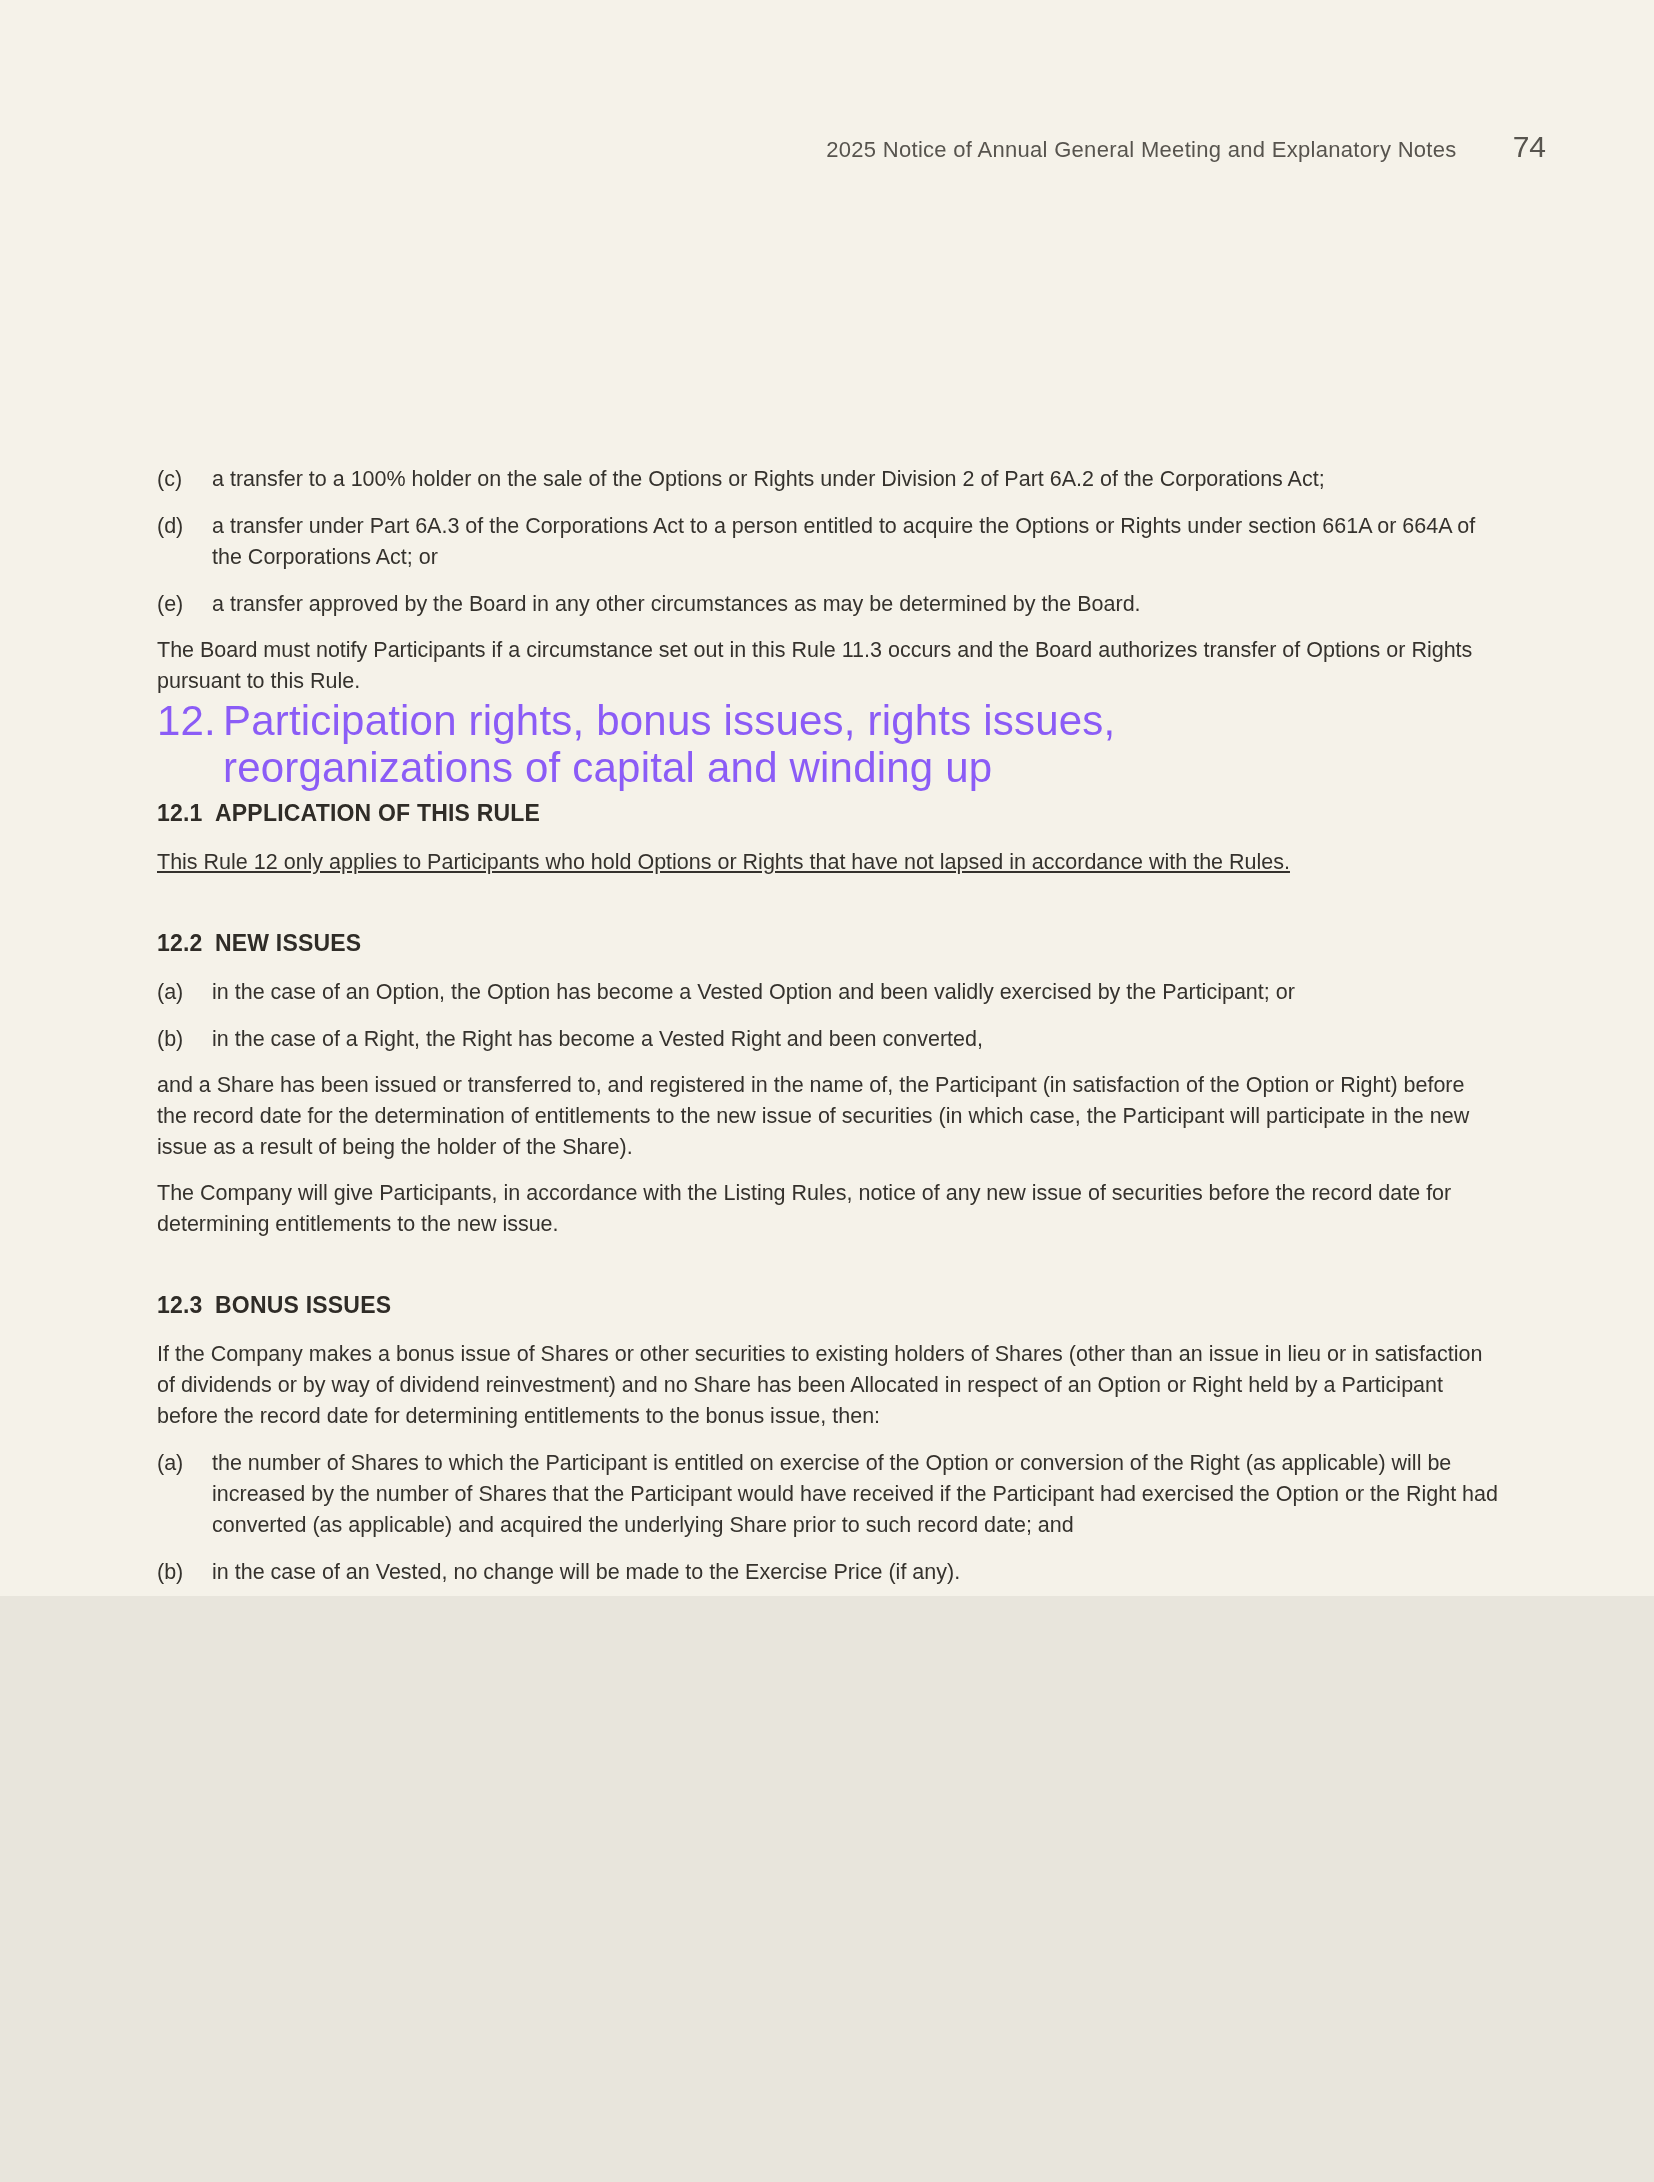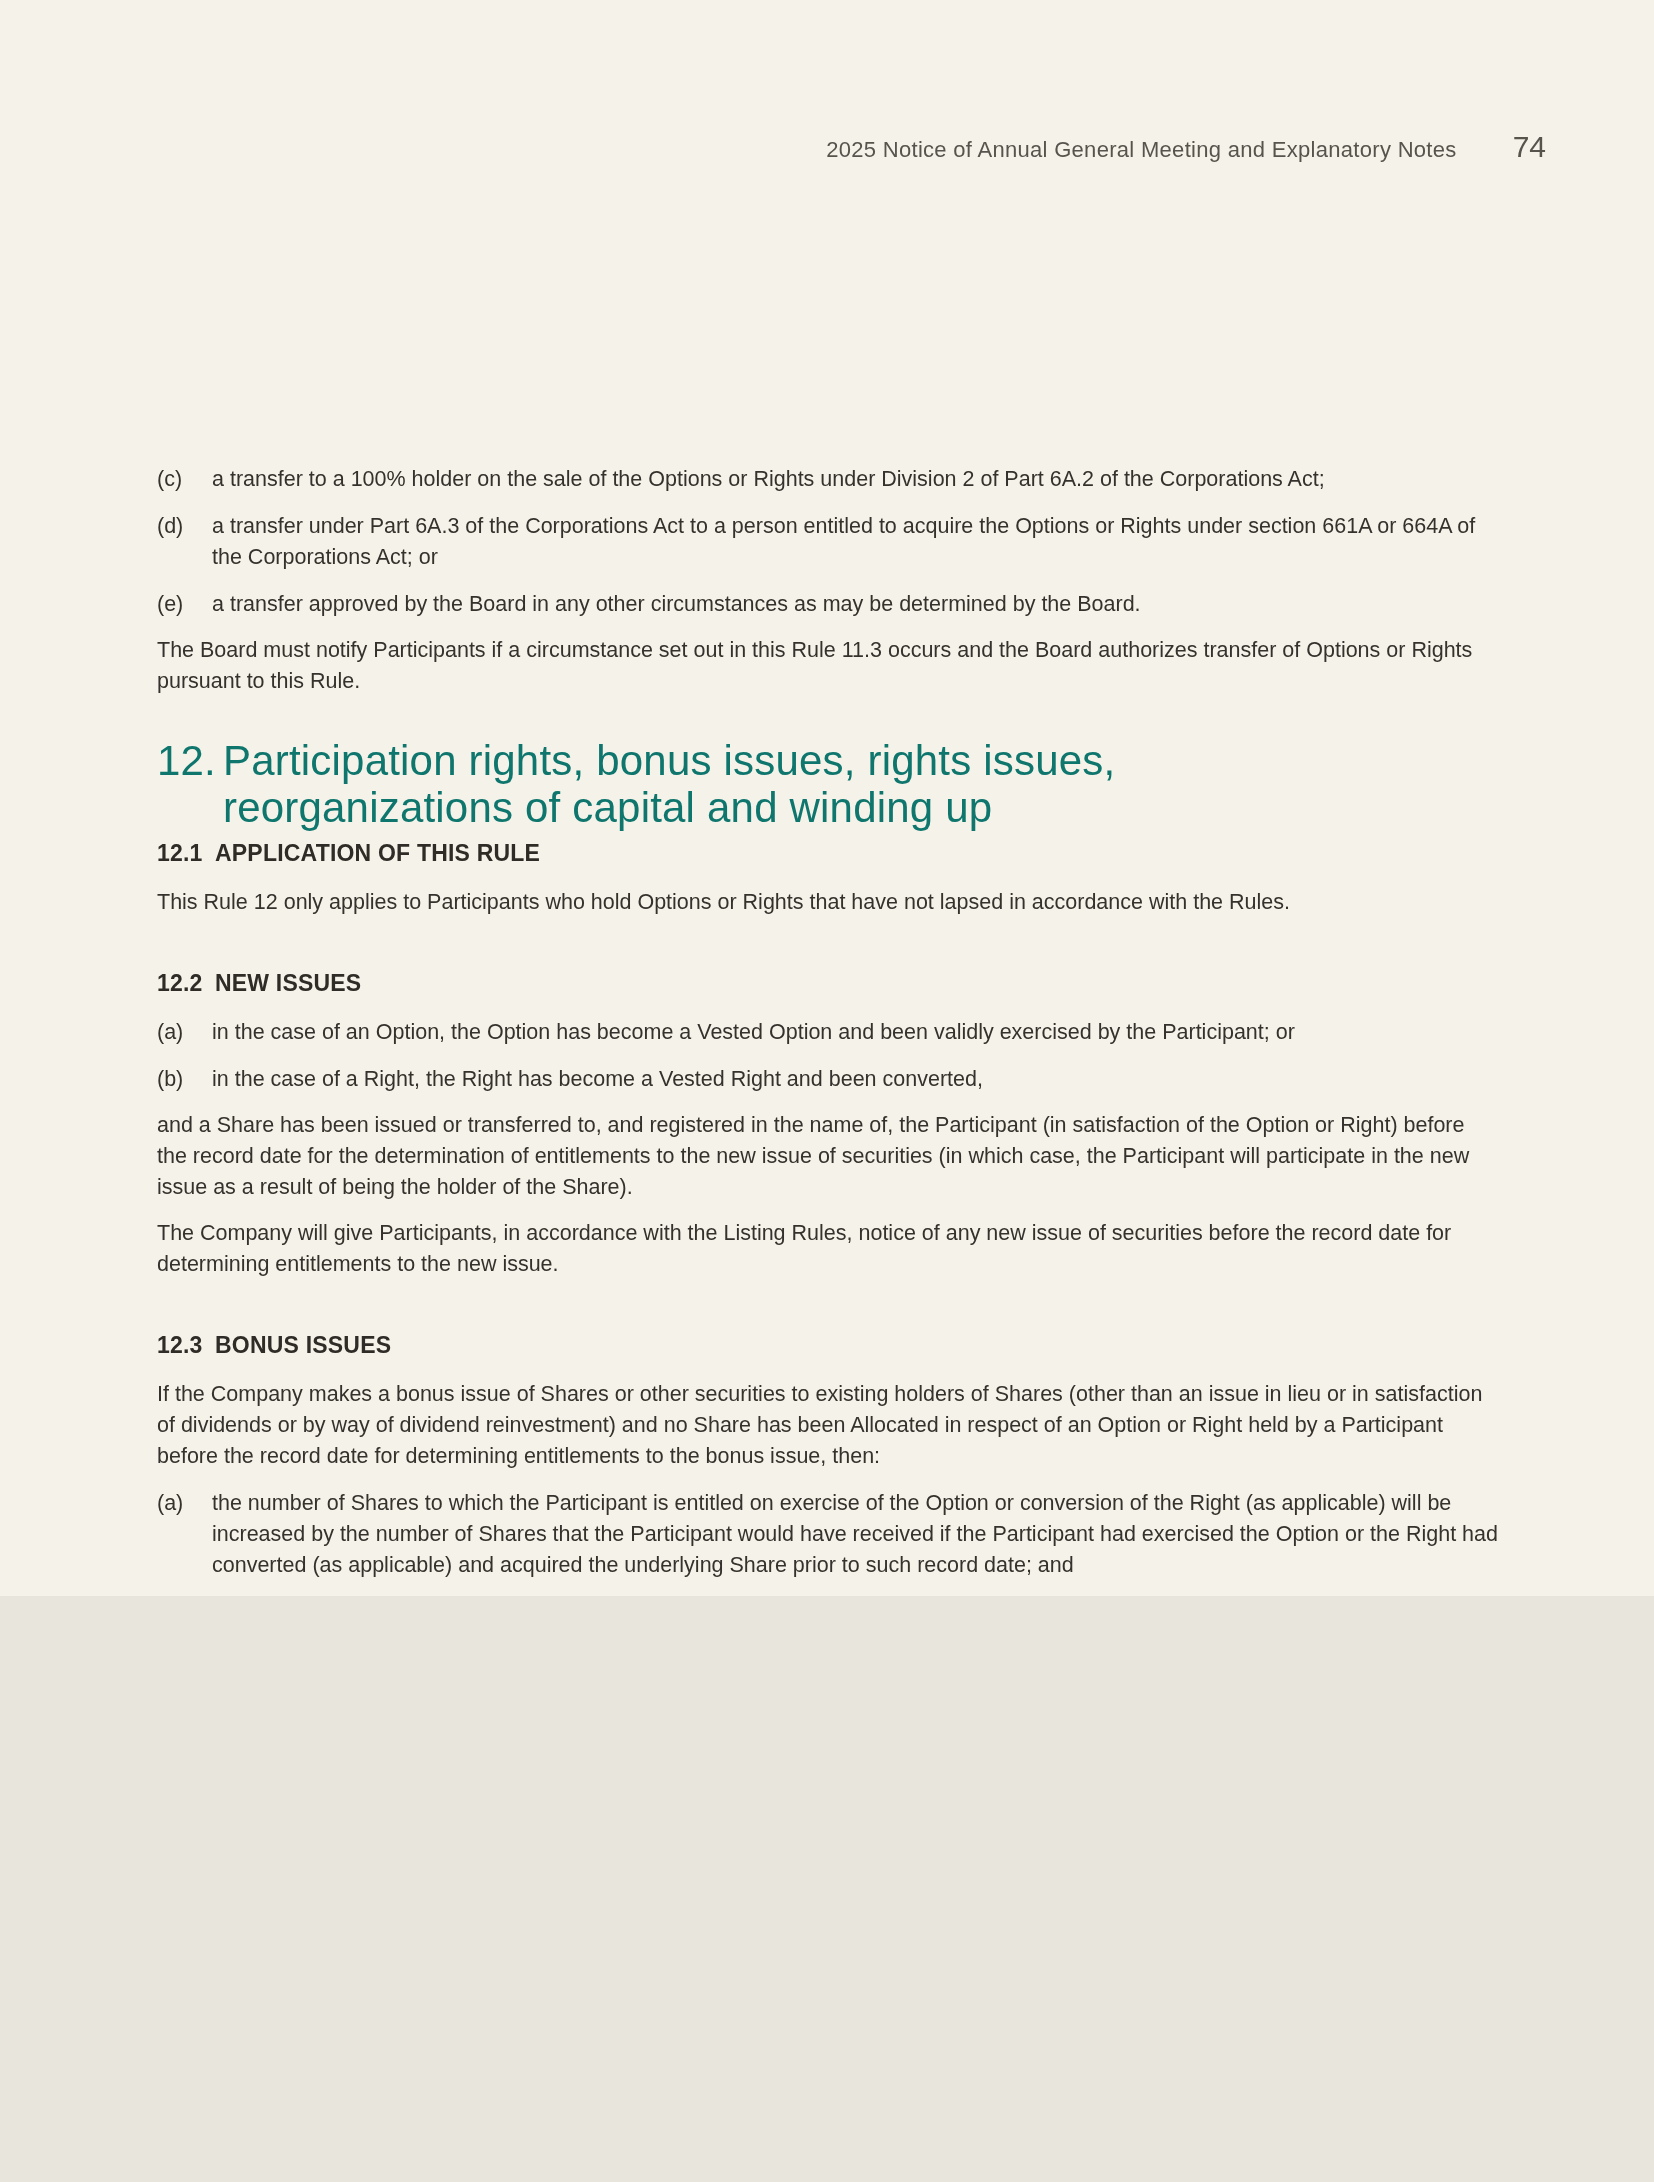--- a/index.html
+++ b/index.html
@@ -46,25 +46,24 @@
   }
   .list-item + .list-item { margin-top: 16px; }
   .li-label {
     flex: none;
     width: 55px;
   }
   .li-text { flex: 1; }
   .para { margin-top: 15px; }
   .section-heading {
     display: flex;
-    margin-top: 40px;
     font-size: 42px;
     line-height: 47px;
     font-weight: 300;
-    color: #0f766e;
+    color: #8b5cf6;
     letter-spacing: 0.2px;
   }
   .sh-number {
     flex: none;
     width: 66px;
   }
   .sh-title {
     max-width: 1040px;
   }
   .subheading {
@@ -114,21 +113,21 @@
 
     <div class="section-heading">
       <span class="sh-number">12.</span>
       <span class="sh-title">Participation rights, bonus issues, rights issues, reorganizations of capital and winding up</span>
     </div>
 
     <div class="subheading first-sub">
       <span class="ssh-number">12.1</span>
       <span class="ssh-title">APPLICATION OF THIS RULE</span>
     </div>
-    <div class="para" style="margin-top:0;">This Rule 12 only applies to Participants who hold Options or Rights that have not lapsed in accordance with the Rules.</div>
+    <div class="para" style="margin-top:0;text-decoration:underline;">This Rule 12 only applies to Participants who hold Options or Rights that have not lapsed in accordance with the Rules.</div>
 
     <div class="subheading">
       <span class="ssh-number">12.2</span>
       <span class="ssh-title">NEW ISSUES</span>
     </div>
 
     <div class="list-item sub-list">
       <span class="li-label">(a)</span>
       <span class="li-text">in the case of an Option, the Option has become a Vested Option and been validly exercised by the Participant; or</span>
     </div>

